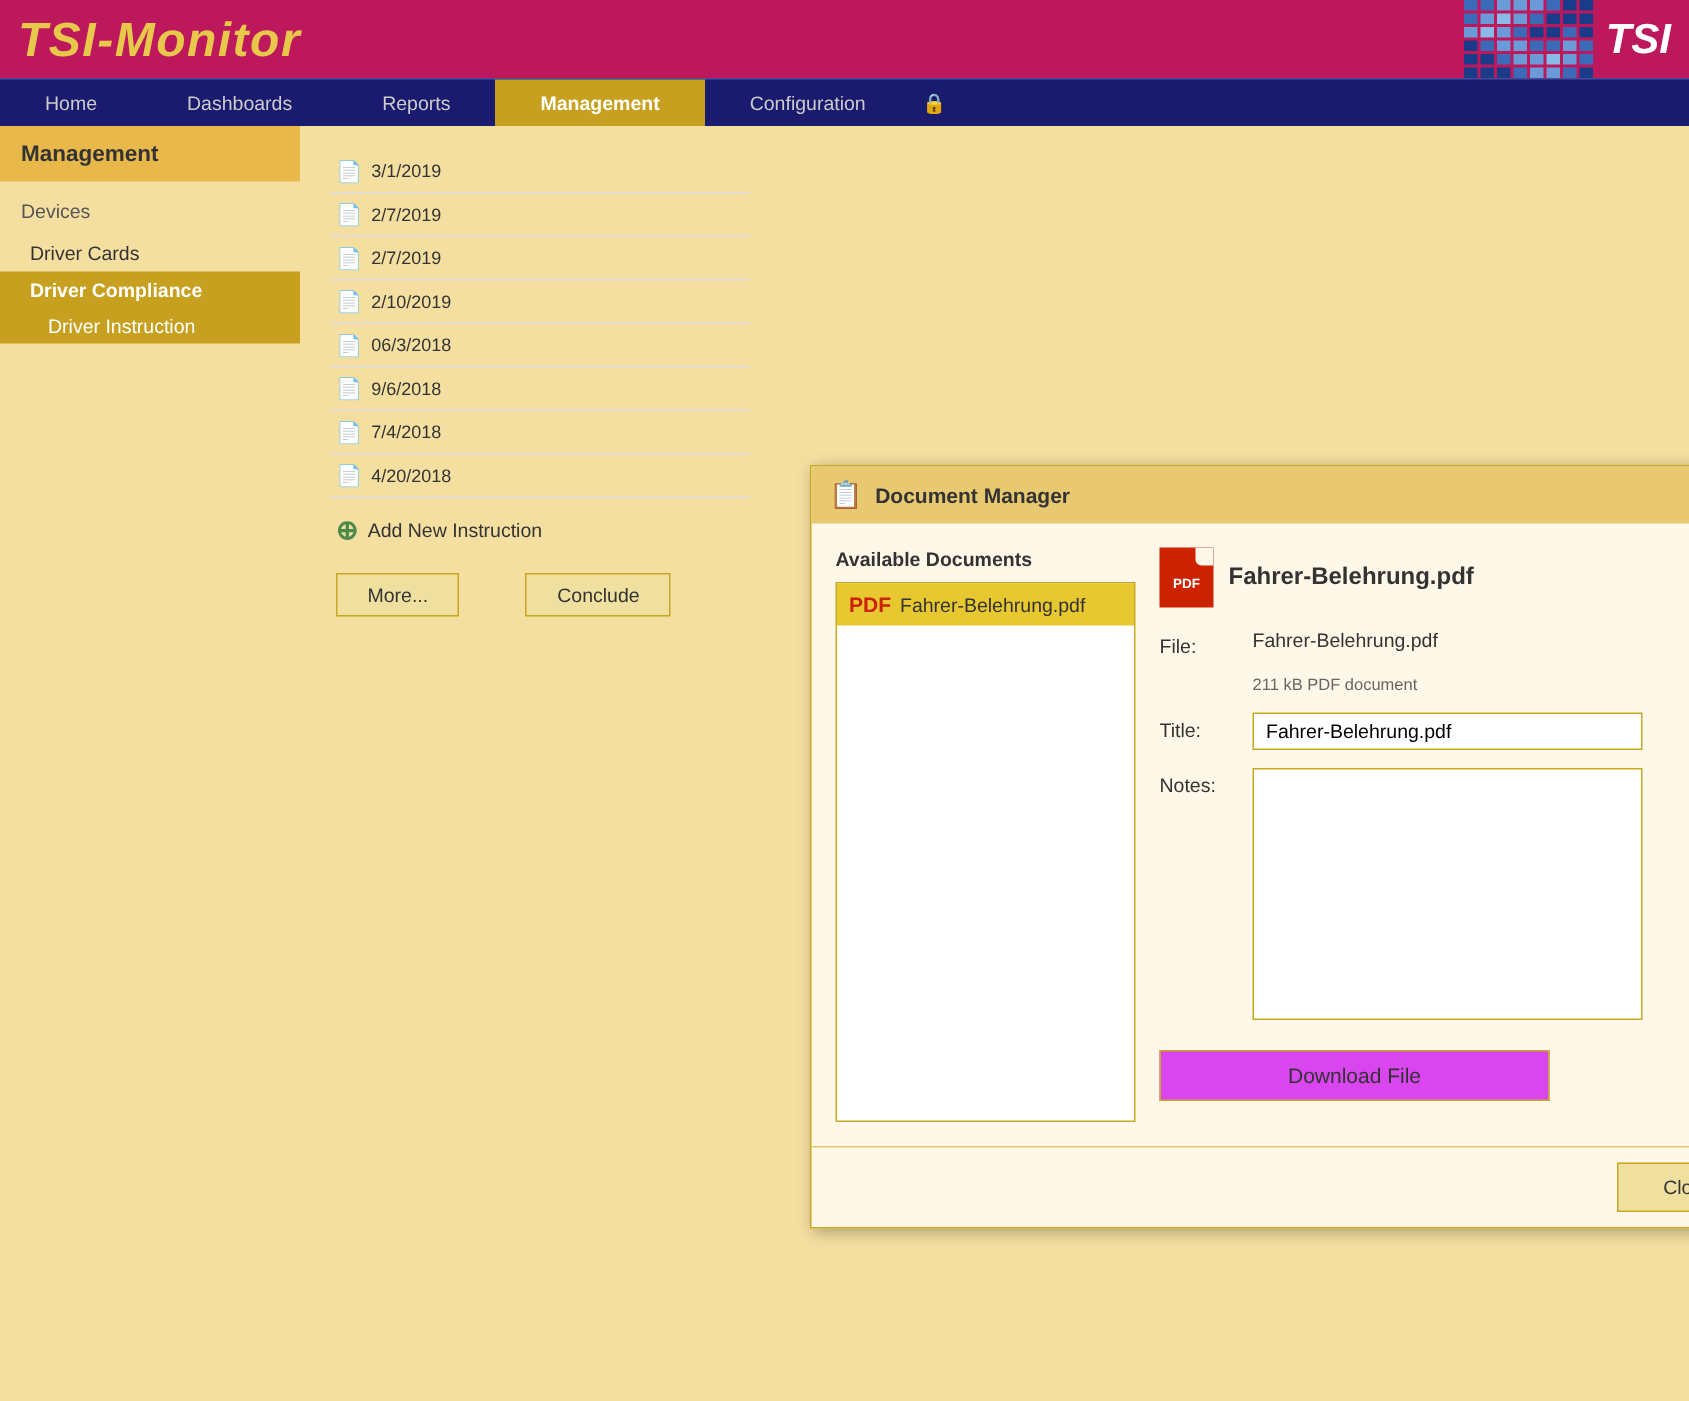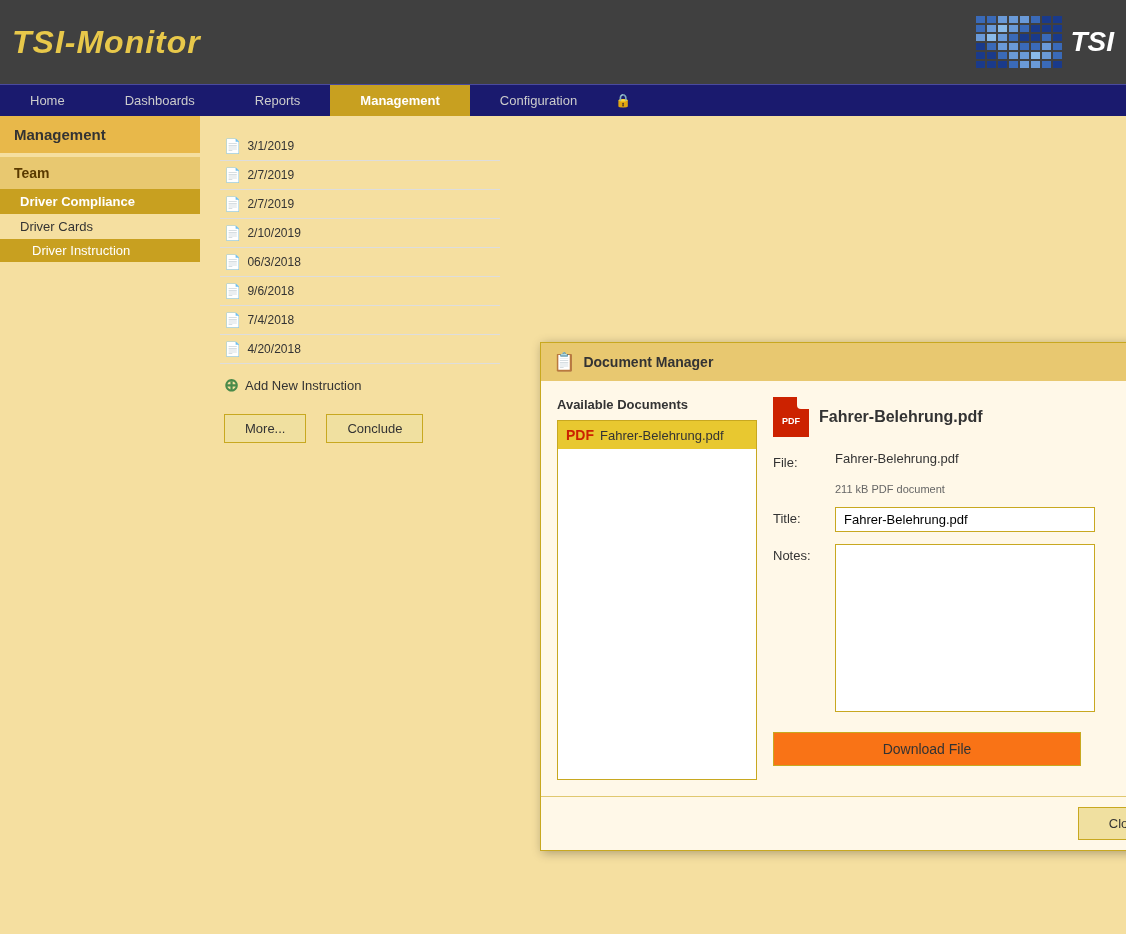--- a/index.html
+++ b/index.html
@@ -1,19 +1,19 @@
 <!DOCTYPE html>
 <html><head>
   <meta charset="utf-8">
   <style>
     * { box-sizing: border-box; margin: 0; padding: 0; }
     body { font-family: Arial, sans-serif; font-size: 13px; background: #f5dfa0; min-height: 934px; }
 
     
-    .header { background: #404040; padding: 16px 12px; display: flex; align-items: center; justify-content: space-between; }
+    .header { background: #be185d; padding: 0 12px; display: flex; align-items: center; justify-content: space-between; }
     .header-title { color: #fff; font-size: 32px; font-weight: bold; font-style: italic; letter-spacing: 1px; }
     .header-title span { color: #e8c84a; }
     .header-logo { display: flex; align-items: center; }
     .logo-tsi { color: #fff; font-size: 28px; font-weight: bold; font-style: italic; }
 
     
     nav { background: #1a1a6e; display: flex; align-items: center; border-top: 1px solid #4a4a9e; }
     nav a { color: #ccc; text-decoration: none; padding: 8px 30px; font-size: 13px; display: block; }
     nav a.active { background: #c8a020; color: #fff; font-weight: bold; }
     .nav-lock { color: #ccc; padding: 8px; }
@@ -36,21 +36,21 @@
     .page-title { color: #1a1a9e; font-size: 22px; font-weight: bold; margin-bottom: 16px; }
 
     
     .instructions-area { display: flex; flex-direction: column; gap: 0; }
     .instruction-item { display: flex; align-items: center; gap: 6px; padding: 6px 4px; border-bottom: 1px solid #ddd; cursor: pointer; color: #333; font-size: 12px; }
     .instruction-item .icon { color: #6a6a8a; font-size: 14px; }
 
     
     .bottom-bar { display: flex; gap: 20px; margin-top: 8px; padding: 6px 4px; }
     .btn-more { background: #f0e0a0; border: 1px solid #c8a820; color: #333; padding: 6px 20px; cursor: pointer; font-size: 13px; }
-    .btn-conclude { background: #f0e0a0; border: 1px solid #c8a820; color: #333; padding: 6px 20px; cursor: pointer; font-size: 13px; }
+    .btn-conclude { background: #f0e0a0; border: 1px solid #c8a820; color: #333; padding: 6px 20px; cursor: pointer; font-size: 13px; margin-left: 24px; }
     .add-instruction { display: flex; align-items: center; gap: 6px; color: #333; font-size: 13px; cursor: pointer; margin-top: 6px; padding: 4px; }
     .add-instruction .plus { color: #4a8a4a; font-size: 18px; font-weight: bold; }
 
     
     .modal-overlay { position: absolute; top: 210px; left: 320px; width: 650px; background: #fff8e8; border: 1px solid #c8a820; box-shadow: 2px 2px 10px rgba(0,0,0,0.3); z-index: 100; }
     .modal-header { background: #e8c870; padding: 8px 12px; display: flex; align-items: center; gap: 8px; }
     .modal-header-icon { font-size: 18px; }
     .modal-header-title { font-weight: bold; font-size: 14px; color: #333; }
     .modal-body { padding: 16px; display: flex; gap: 16px; }
     .modal-left { width: 200px; flex-shrink: 0; }
@@ -61,21 +61,21 @@
     .doc-item .pdf-icon { color: #cc2200; font-size: 14px; font-weight: bold; }
     .modal-right { flex: 1; }
     .modal-right-header { display: flex; align-items: center; gap: 10px; margin-bottom: 14px; }
     .modal-filename { font-size: 16px; font-weight: bold; color: #333; }
     .field-row { display: flex; align-items: flex-start; gap: 12px; margin-bottom: 12px; }
     .field-label { font-size: 13px; color: #333; width: 50px; padding-top: 4px; }
     .field-value { font-size: 13px; color: #333; }
     .field-value-small { font-size: 11px; color: #666; margin-top: 17px; }
     .field-input { border: 1px solid #c8a820; padding: 4px 8px; font-size: 13px; width: 260px; background: #fff; }
     .field-textarea { border: 1px solid #c8a820; padding: 4px 8px; font-size: 13px; width: 260px; height: 168px; background: #fff; resize: none; }
-    .download-btn { background: #f97316; border: 1px solid #c8a820; color: #333; padding: 8px 0; width: 308px; cursor: pointer; font-size: 14px; margin-top: 8px; }
+    .download-btn { background: #d946ef; border: 1px solid #c8a820; color: #333; padding: 8px 0; width: 260px; cursor: pointer; font-size: 14px; margin-top: 8px; }
     .modal-footer { padding: 10px 16px; display: flex; justify-content: flex-end; border-top: 1px solid #e0c870; }
     .close-btn { background: #f0e0a0; border: 1px solid #c8a820; color: #333; padding: 8px 30px; cursor: pointer; font-size: 13px; }
 
     .content-wrapper { position: relative; }
   </style>
 </head>
 <body>
 
 <div class="header">
   <div class="header-title">
@@ -145,23 +145,23 @@
   <a>Reports</a>
   <a class="active">Management</a>
   <a>Configuration</a>
   <span class="nav-lock">🔒</span>
 </nav>
 
 <div class="layout">
 
   <div class="sidebar">
     <div class="sidebar-section-title">Management</div>
-    <div class="sidebar-group-title">Team</div>
+    <div class="sidebar-devices">Devices</div>
+    <div class="sidebar-item">Driver Cards</div>
     <div class="sidebar-item active">Driver Compliance</div>
-    <div class="sidebar-item">Driver Cards</div>
     <div class="sidebar-subitem active">Driver Instruction</div>
   </div>
 
   <div class="main">
 
     <div class="content-wrapper">
 
       <div style="width:280px">
         <div class="instructions-area">
           <div class="instruction-item">

